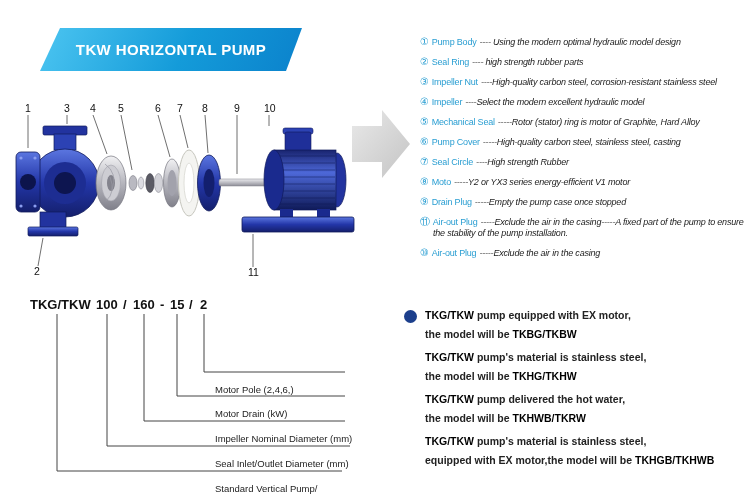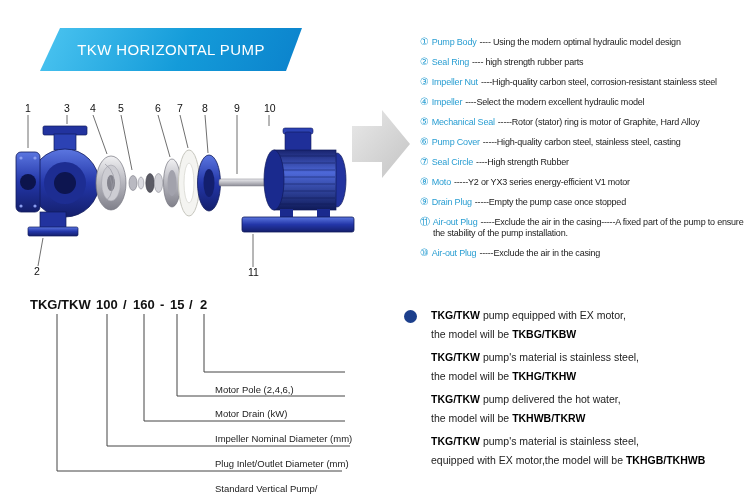--- a/index.html
+++ b/index.html
@@ -11,51 +11,51 @@
   }
   .page { position:absolute; inset:0; width:756px; height:500px; background:#fff; }
 
   
   .banner {
     position:absolute; left:40px; top:28px; width:262px; height:43px;
     background:linear-gradient(115deg,#4cc5f1 0%,#149bd9 55%,#0b82cc 100%);
     clip-path:polygon(20px 0, 100% 0, calc(100% - 16px) 100%, 0 100%);
     display:flex; align-items:center; justify-content:center;
   }
-  .banner-title { color:#fff; font-size:15px; font-weight:normal; letter-spacing:.4px; }
+  .banner-title { color:#fff; font-size:15px; font-weight:bold; letter-spacing:.4px; }
 
   
   .diagram { position:absolute; left:12px; top:98px; width:350px; height:190px; }
   .arrow   { position:absolute; left:352px; top:106px; width:60px; height:76px; }
 
   
   .parts-list { position:absolute; left:420px; top:36px; width:334px; }
   .part-row { font-size:9px; line-height:11px; margin-bottom:8px; white-space:nowrap; letter-spacing:-.2px; }
   .part-row.wrap { white-space:normal; padding-left:13px; text-indent:-13px; width:332px; }
   .pnum  { color:#2a9ed2; font-size:10px; margin-right:3px; }
   .pname { color:#2a9ed2; }
-  .pdesc { color:#1c1c1c; margin-left:3px; }
+  .pdesc { color:#1c1c1c; margin-left:3px;font-style:italic; }
 
   
   .model-code { position:absolute; left:30px; top:297px; width:220px; height:16px;
                 font-weight:bold; font-size:13px; color:#111; }
   .model-code span { position:absolute; top:0; }
   .mc0{left:0} .mc1{left:66px} .mc2{left:93px} .mc3{left:103px}
   .mc4{left:130px} .mc5{left:140px} .mc6{left:159px} .mc7{left:170px}
   .code-label { position:absolute; font-size:9.5px; color:#222; white-space:nowrap;margin-top:24px; }
   .lbl0{left:215px; top:360px} .lbl1{left:215px; top:384px}
   .lbl2{left:215px; top:409px} .lbl3{left:215px; top:434px}
   .lbl4{left:215px; top:459px} .lbl5{left:216px; top:474px}
   .lines-overlay { position:absolute; left:0; top:0; width:756px; height:500px; pointer-events:none; }
 
   
   .notes { position:absolute; left:404px; top:306px; width:348px; }
   .bullet { position:absolute; left:0; top:4px; width:13px; height:13px; border-radius:50%;
             background:#1c3f8c; }
-  .note-block { margin-left:27px; margin-bottom:4px; }
+  .note-block { margin-left:21px; margin-bottom:4px;font-weight:bold; }
   .note-line { font-size:10.5px; line-height:19px; color:#222; }
   .note-line b { color:#000; }
 </style>
 </head>
 <body>
 
 <div class="page">
 
   <div class="banner">
     <span class="banner-title">TKW HORIZONTAL PUMP</span>
@@ -245,21 +245,21 @@
       <polyline points="177,314 177,396 345,396"></polyline>
       <polyline points="144,314 144,421 345,421"></polyline>
       <polyline points="107,314 107,446 350,446"></polyline>
       <polyline points="57,314 57,471 342,471"></polyline>
     </g>
   </svg>
 
   <div class="code-label lbl0">Motor Pole (2,4,6,)</div>
   <div class="code-label lbl1">Motor Drain  (kW)</div>
   <div class="code-label lbl2">Impeller Nominal Diameter (mm)</div>
-  <div class="code-label lbl3">Plug Inlet/Outlet Diameter (mm)</div>
+  <div class="code-label lbl3">Seal Inlet/Outlet Diameter (mm)</div>
   <div class="code-label lbl4">Standard Vertical Pump/</div>
   <div class="code-label lbl5">Standard  Horizontal Pump</div>
 
   <div class="notes">
     <span class="bullet"></span>
     <div class="note-block">
       <div class="note-line"><b>TKG/TKW</b><span> pump equipped with EX motor,</span></div>
       <div class="note-line"><span>the model will be </span><b>TKBG/TKBW</b></div>
     </div>
     <div class="note-block">

